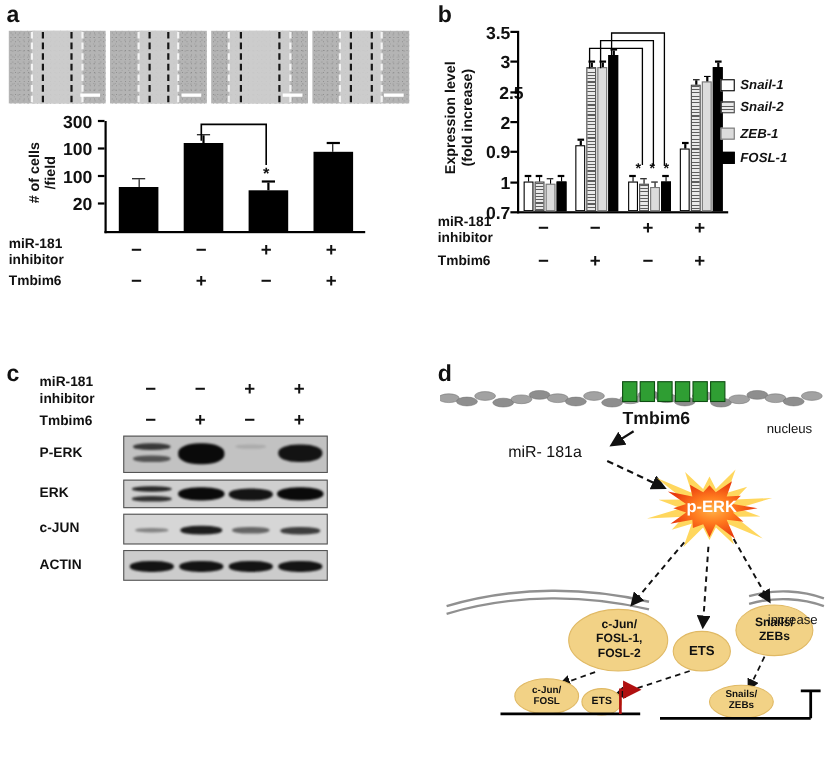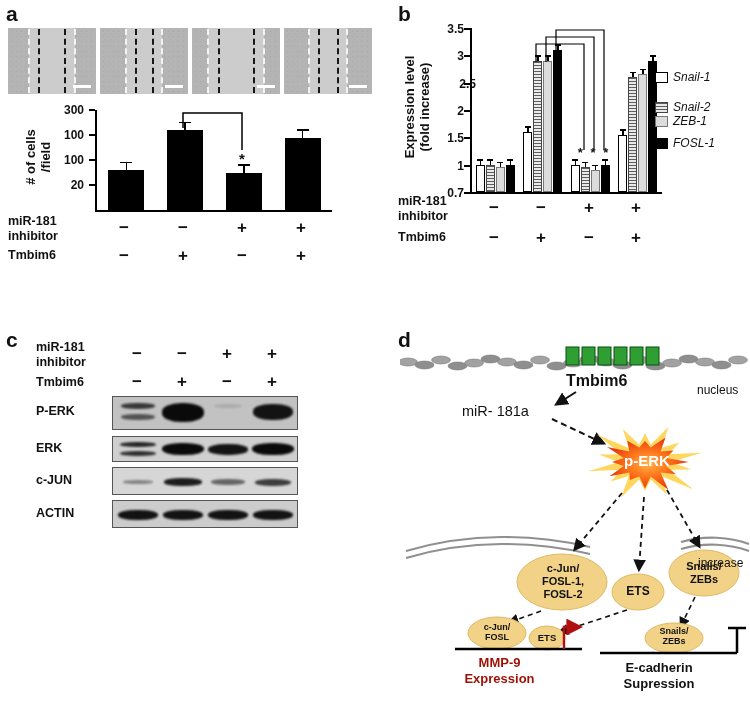--- a/index.html
+++ b/index.html
@@ -25,29 +25,29 @@
   
   .plot{position:absolute;border-left:2px solid #000;border-bottom:2px solid #000;}
   .bar-a{position:absolute;background:#000;}
   .bar-b{position:absolute;box-sizing:border-box;}
   .s0{background:#fff;border:1px solid #000;}
   .s1{background:repeating-linear-gradient(180deg,#5d5d5d 0 1px,#e9e9e9 1px 3px);border:1px solid #444;}
   .s2{background:#dcdcdc;border:1px solid #777;}
   .s3{background:#000;border:1px solid #000;}
   .err-stem{position:absolute;width:1.5px;background:#000;}
   .err-cap{position:absolute;height:1.5px;background:#000;}
-  .tick{position:absolute;font-size:12px;font-weight:700;text-align:right;width:28px;}
+  .tick{position:absolute;font-size:16px;font-weight:700;text-align:right;width:28px;}
   .tickmark{position:absolute;width:6px;height:2px;background:#000;}
   .ylab{position:absolute;font-size:13px;font-weight:700;text-align:center;transform:rotate(-90deg);line-height:15px;}
   .star-txt{position:absolute;font-size:15px;font-weight:700;text-align:center;}
   .condlab{position:absolute;font-size:12.5px;font-weight:700;}
   .sign{position:absolute;width:24px;text-align:center;font-weight:700;font-size:17px;}
   .leg-item{position:absolute;display:flex;align-items:center;gap:5px;}
   .leg-box{width:13px;height:11px;box-sizing:border-box;display:inline-block;}
-  .leg-lab{font-size:12px;font-weight:400;font-style:italic;}
+  .leg-lab{font-size:12px;font-weight:700;font-style:italic;}
 
   
   .blotbox{position:absolute;left:112px;width:186px;border:1px solid #555;box-sizing:border-box;overflow:hidden;}
   .blotlab{position:absolute;left:36px;font-size:12.5px;font-weight:700;}
   .bandw{position:absolute;background:#0a0a0a;border-radius:45%;filter:blur(1.1px);}
 
   
   .dt{position:absolute;}
 </style>
 </head>
@@ -131,21 +131,21 @@
   <span class="sign" style="left:230px;top:246px;">−</span>
   <span class="sign" style="left:289px;top:246px;">+</span>
 
   <div class="pletter" style="left:398px;top:2px;">b</div>
   <div class="ylab preline" style="left:352px;top:92px;width:130px;">Expression level
 (fold increase)</div>
   <span class="tick" style="left:436px;top:22px;">3.5</span>
   <span class="tick" style="left:436px;top:49px;">3</span>
   <span class="tick" style="left:448px;top:77px;">2.5</span>
   <span class="tick" style="left:436px;top:104px;">2</span>
-  <span class="tick" style="left:436px;top:131px;">1.5</span>
+  <span class="tick" style="left:436px;top:131px;">0.9</span>
   <span class="tick" style="left:436px;top:159px;">1</span>
   <span class="tick" style="left:436px;top:186px;">0.7</span>
   <div class="tickmark" style="left:464px;top:28px;"></div>
   <div class="tickmark" style="left:464px;top:55px;"></div>
   <div class="tickmark" style="left:464px;top:83px;"></div>
   <div class="tickmark" style="left:464px;top:110px;"></div>
   <div class="tickmark" style="left:464px;top:137px;"></div>
   <div class="tickmark" style="left:464px;top:165px;"></div>
   <div class="tickmark" style="left:464px;top:192px;"></div>
   <div id="plot-b" class="plot" style="left:470px;top:28px;width:190px;height:164px;">
@@ -202,21 +202,21 @@
     <path d="M16,40 V22 H64 V128" fill="none" stroke="#000" stroke-width="1.2"></path>
     <path d="M26,40 V15 H74 V128" fill="none" stroke="#000" stroke-width="1.2"></path>
     <path d="M36,30 V8 H84 V128" fill="none" stroke="#000" stroke-width="1.2"></path>
   </svg>
   <div class="star-txt" style="left:570px;top:145px;width:48px;font-size:13px;letter-spacing:2px;">* * *</div>
 
   <div class="leg-item" style="left:655px;top:70px;">
     <span class="leg-box s0"></span>
     <span class="leg-lab">Snail-1</span>
   </div>
-  <div class="leg-item" style="left:655px;top:100px;text-align:center;">
+  <div class="leg-item" style="left:655px;top:90px;text-align:center;">
     <span class="leg-box s1"></span>
     <span class="leg-lab">Snail-2</span>
   </div>
   <div class="leg-item" style="left:655px;top:114px;">
     <span class="leg-box s2"></span>
     <span class="leg-lab">ZEB-1</span>
   </div>
   <div class="leg-item" style="left:655px;top:136px;">
     <span class="leg-box s3"></span>
     <span class="leg-lab">FOSL-1</span>
@@ -375,18 +375,14 @@
 FOSL-1,
 FOSL-2</div>
   <div class="dt" style="left:613px;top:584px;width:50px;text-align:center;font-size:12px;font-weight:700;">ETS</div>
   <div class="dt preline" style="left:669px;top:560px;width:70px;text-align:center;font-size:11px;font-weight:700;line-height:13px;">Snails/
 ZEBs</div>
   <div class="dt preline" style="left:468px;top:622px;width:58px;text-align:center;font-size:9px;font-weight:700;line-height:10px;">c-Jun/
 FOSL</div>
   <div class="dt" style="left:530px;top:632px;width:34px;text-align:center;font-size:9.5px;font-weight:700;">ETS</div>
   <div class="dt preline" style="left:645px;top:626px;width:58px;text-align:center;font-size:9px;font-weight:700;line-height:10px;">Snails/
 ZEBs</div>
-  <div class="dt preline" style="left:452px;top:655px;width:95px;text-align:center;font-size:13px;font-weight:700;line-height:16px;color:#9c1006;">MMP-9
-Expression</div>
-  <div class="dt preline" style="left:607px;top:660px;width:104px;text-align:center;font-size:13px;font-weight:700;line-height:16px;">E-cadherin
-Supression</div>
 
 </div>
 
 </body></html>

